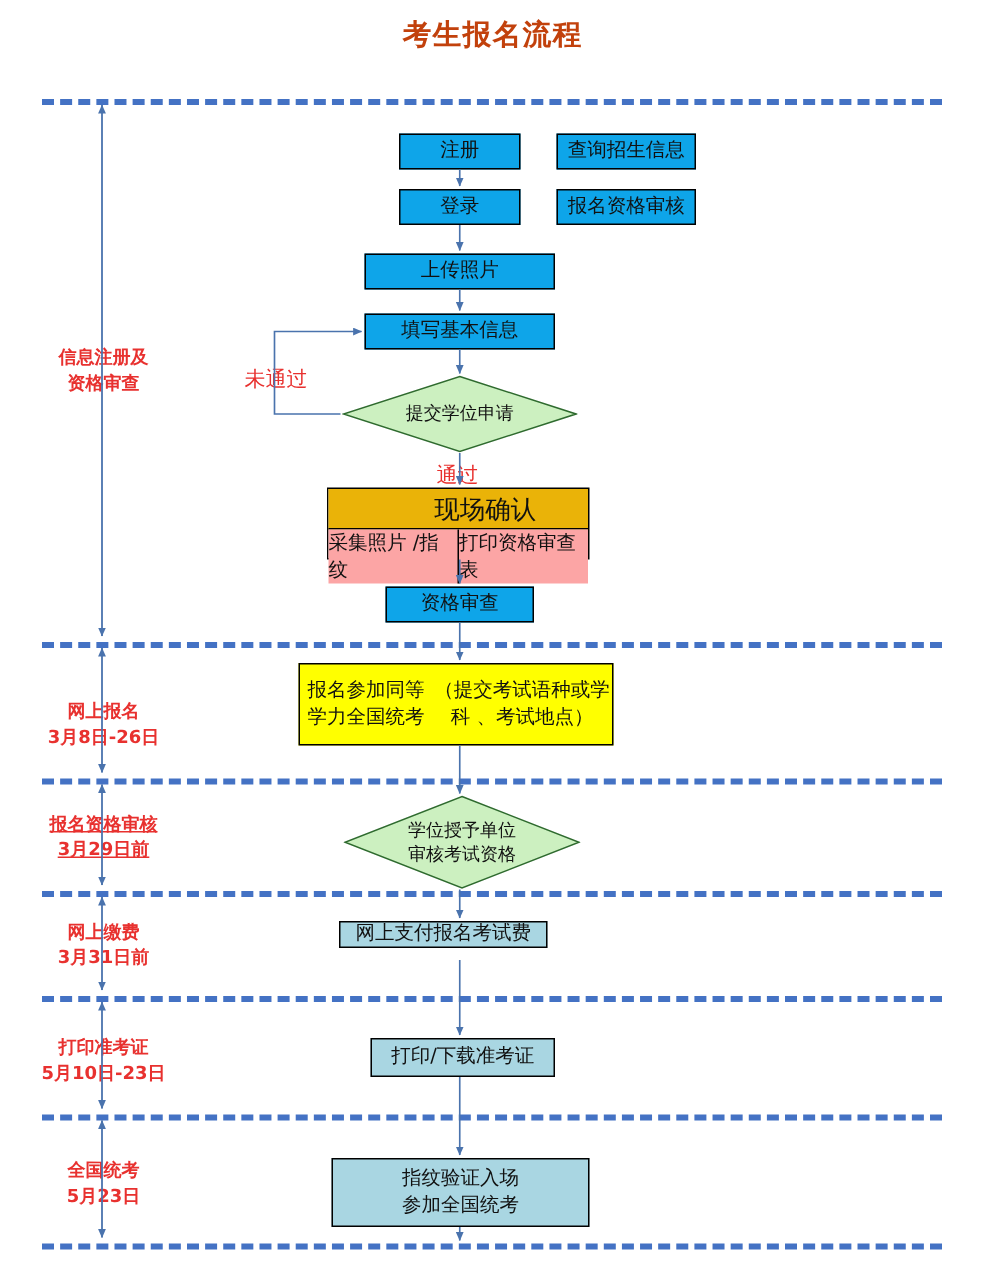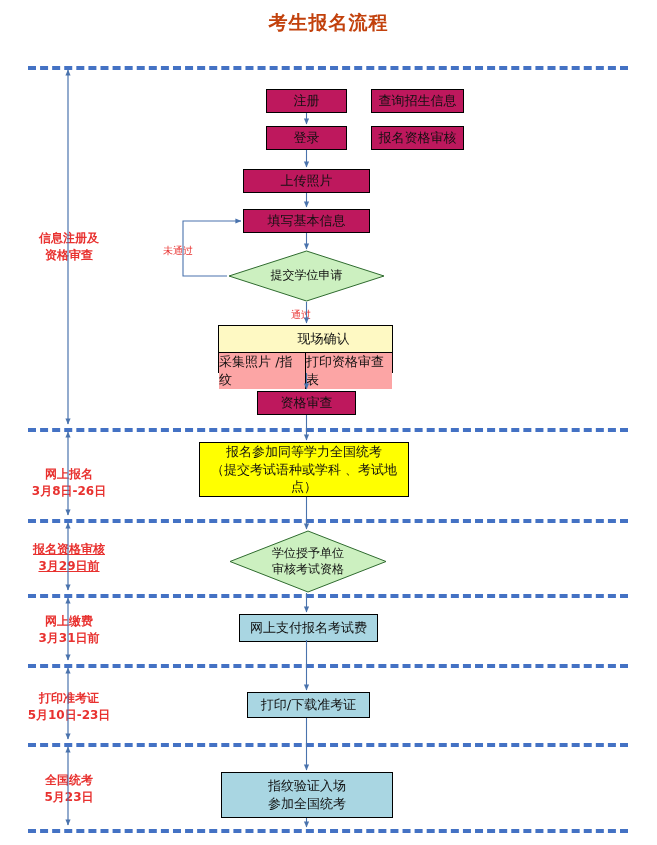--- a/index.html
+++ b/index.html
@@ -35,36 +35,36 @@
     border: 1px solid #000000;
     box-sizing: border-box;
     display: flex;
     align-items: center;
     justify-content: center;
     text-align: center;
     font-size: 13px;
     color: #111111;
     line-height: 1.35;
   }
-  .box-lav { background: #be185d; }
+  .box-lav { background: #0ea5e9; }
   .box-cyan { background: #a9d6e2; }
   .box-yellow { background: #ffff00; }
 
   
   .confirm-wrap {
     border: 1px solid #000000;
     box-sizing: border-box;
     display: flex;
     flex-direction: column;
   }
   .confirm-head {
-    background: #fef9c3;
+    background: #eab308;
     flex: 0 0 26px;
     display: flex; align-items: center; justify-content: center;
-    font-size: 13px; color: #111;
+    font-size: 17px; color: #111;
     border-bottom: 1px solid #000;
     padding-left: 36px;
   }
   .confirm-row {
     flex: 1;
     display: flex;
   }
   .confirm-cell {
     background: #fca5a5;
     flex: 1;
@@ -92,21 +92,21 @@
   .stage-label {
     color: #e8312f;
     font-size: 12px;
     font-weight: 700;
     text-align: center;
     line-height: 1.45;
     white-space: nowrap;
   }
   .edge-label {
     color: #e8312f;
-    font-size: 10px;
+    font-size: 14px;
     white-space: nowrap;
   }
   .dashed {
     border-top: 4px dashed #4472c4;
     height: 0;
   }
   svg.overlay {
     position: absolute;
     left: 0; top: 0;
     width: 657px; height: 845px;
@@ -189,36 +189,36 @@
     <div class="confirm-row">
       <div class="confirm-cell left">采集照片 /指纹</div>
       <div class="confirm-cell">打印资格审查表</div>
     </div>
   </div>
 
   <div class="abs box box-lav" style="left:257px; top:391px; width:99px; height:24px;">
     <span>资格审查</span>
   </div>
 
-  <div class="abs box box-yellow" style="left:199px; top:442px; width:210px; height:55px; flex-direction:column;">
+  <div class="abs box box-yellow" style="left:199px; top:442px; width:210px; height:55px; flex-direction:row;">
     <div>报名参加同等学力全国统考</div>
     <div>（提交考试语种或学科 、考试地点）</div>
   </div>
 
   <div class="abs diamond-wrap" style="left:229px; top:530px; width:158px; height:63px;">
     <svg width="158" height="63" viewBox="0 0 158 63">
       <polygon points="79,1 157,31.5 79,62 1,31.5" fill="#ccf0c0" stroke="#2f6b2f" stroke-width="1"></polygon>
     </svg>
     <div class="diamond-label" style="flex-direction:column;">
       <div>学位授予单位</div>
       <div>审核考试资格</div>
     </div>
   </div>
 
-  <div class="abs box box-cyan" style="left:239px; top:614px; width:139px; height:28px;">
+  <div class="abs box box-cyan" style="left:226px; top:614px; width:139px; height:18px;">
     <span>网上支付报名考试费</span>
   </div>
 
   <div class="abs box box-cyan" style="left:247px; top:692px; width:123px; height:26px;">
     <span>打印/下载准考证</span>
   </div>
 
   <div class="abs box box-cyan" style="left:221px; top:772px; width:172px; height:46px; flex-direction:column;">
     <div>指纹验证入场</div>
     <div>参加全国统考</div>

